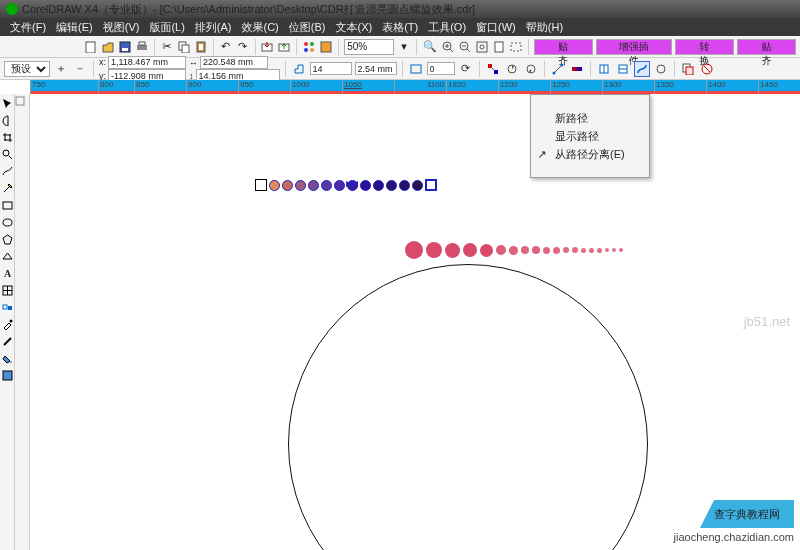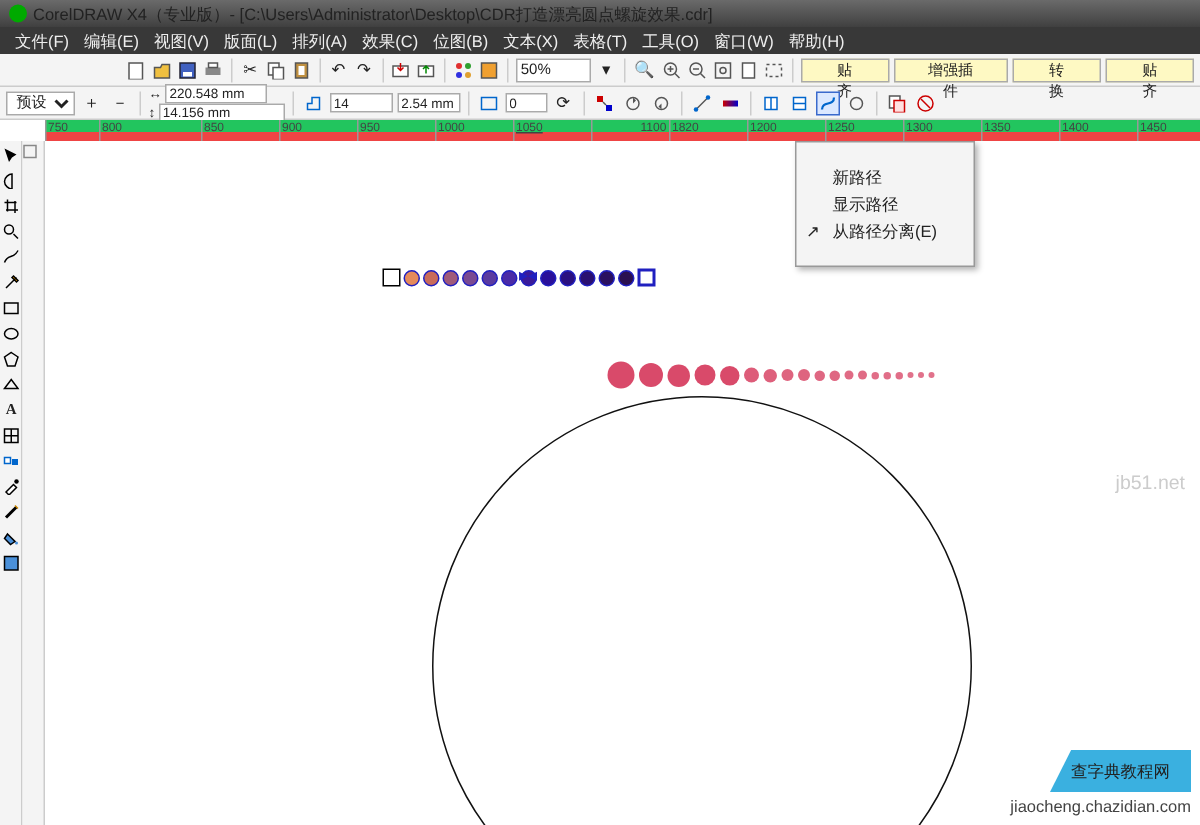--- a/index.html
+++ b/index.html
@@ -7,24 +7,24 @@
 .titlebar{height:18px;background:linear-gradient(#6a6a6a,#404040);color:#ddd;padding:2px 6px;font-size:10px;display:flex;align-items:center}
 .titlebar .app-icon{width:12px;height:12px;background:#0a0;border-radius:50%;margin-right:4px}
 .menubar{height:18px;background:#383838;display:flex;align-items:center;padding:0 10px;gap:10px}
 .menubar span{color:#eee;font-size:11px;cursor:pointer}
 .toolbar1,.toolbar2{background:#f4f4f4;border-bottom:1px solid #ccc;display:flex;align-items:center;padding:2px 4px;gap:3px}
 .toolbar1{height:22px}
 .toolbar2{height:22px}
 .tbtn{width:16px;height:16px;display:inline-flex;align-items:center;justify-content:center;border:1px solid transparent;cursor:pointer}
 .sep{width:1px;height:16px;background:#ccc;margin:0 2px}
 .zoom-input{width:50px;height:16px;border:1px solid #aaa;font-size:10px;padding:0 2px}
-.txt-btn{height:16px;border:1px solid #aaa;background:#fef9c3;padding:0 20px;font-size:10px;cursor:pointer}
+.txt-btn{height:16px;border:1px solid #aaa;background:#d946ef;padding:0 20px;font-size:10px;cursor:pointer}
 .coord-lbl{font-size:9px;margin-right:2px}
 .mini-input{width:42px;height:13px;border:1px solid #aaa;font-size:9px;padding:0 2px}
-.ruler-h{height:14px;background:#22c55e;border-bottom:6px solid #ef4444;position:relative;margin-left:30px}
+.ruler-h{height:14px;background:#0ea5e9;border-bottom:3px solid #ef4444;position:relative;margin-left:30px}
 .ruler-h .tick{position:absolute;top:0;font-size:8px;color:#444;border-left:1px solid #999;height:14px;padding-left:1px}
 .workspace{position:absolute;left:0;top:94px;right:0;bottom:0;display:flex}
 .toolbox{width:15px;background:#f4f4f4;border-right:1px solid #ccc;display:flex;flex-direction:column;gap:2px;padding-top:2px}
 .toolbox .tool{width:15px;height:15px;display:flex;align-items:center;justify-content:center;cursor:pointer}
 .toolbox2{width:15px;background:#f4f4f4;border-right:1px solid #ccc;display:flex;flex-direction:column;gap:1px;padding-top:2px}
 .canvas-wrap{flex:1;position:relative;background:#fff;overflow:hidden}
 .context-menu{position:absolute;right:150px;top:0;width:120px;background:#f4f4f4;border:1px solid #999;box-shadow:2px 2px 4px rgba(0,0,0,.3);padding:14px 0;z-index:10}
 .context-menu .mi{height:18px;display:flex;align-items:center;padding:0 8px 0 24px;font-size:11px;cursor:pointer;position:relative}
 .context-menu .mi.disabled{color:#999}
 .context-menu .mi .micon{position:absolute;left:4px;width:14px;text-align:center}
@@ -169,20 +169,26 @@
   <button class="txt-btn">增强插件</button>
   <button class="txt-btn">转换</button>
   <button class="txt-btn">贴齐</button>
 </div>
 
 <div class="toolbar2">
   <select class="preset-dd"><option>预设</option></select>
   <span class="tbtn">＋</span>
   <span class="tbtn">－</span>
   <span class="sep"></span>
+  <div style="display:flex;align-items:center">
+    <div style="display:flex;flex-direction:column">
+      <div><span class="coord-lbl">x:</span><input class="mini-input" style="width: 78px;" value="1,118.467 mm"></div>
+      <div><span class="coord-lbl">y:</span><input class="mini-input" style="width: 78px;" value="-112.908 mm"></div>
+    </div>
+  </div>
   <div style="display:flex;flex-direction:column">
     <div><span class="coord-lbl">↔</span><input class="mini-input" style="width: 68px;" value="220.548 mm"></div>
     <div><span class="coord-lbl">↕</span><input class="mini-input" style="width: 84px;" value="14.156 mm"></div>
   </div>
   <span class="sep"></span>
   <span class="tbtn">
       <svg width="12" height="12">
         <path d="M2 10V6h3V2h5v8z" fill="none" stroke="#06c"></path>
       </svg>
     </span>
@@ -270,21 +276,21 @@
   <span class="tbtn">
       <svg width="12" height="12">
         <circle cx="6" cy="6" r="5" fill="none" stroke="#c00"></circle>
         <path d="M3 3l6 6" stroke="#c00"></path>
       </svg>
     </span>
 </div>
 
 <div class="ruler-h" id="hruler">
     <span class="tick" style="left: 0px;">750</span>
-    <span class="tick" style="left: 36px;">800</span>
+    <span class="tick" style="left: 68px;">800</span>
     <span class="tick" style="left: 104px;">850</span>
     <span class="tick" style="left: 156px;">900</span>
     <span class="tick" style="left: 208px;">950</span>
     <span class="tick" style="left: 260px;">1000</span>
     <span class="tick" style="left: 312px; text-decoration: underline;">1050</span>
     <span class="tick" style="left: 364px; padding-left: 32px;">1100</span>
     <span class="tick" style="left: 416px;">1820</span>
     <span class="tick" style="left: 468px;">1200</span>
     <span class="tick" style="left: 520px;">1250</span>
     <span class="tick" style="left: 572px;">1300</span>

